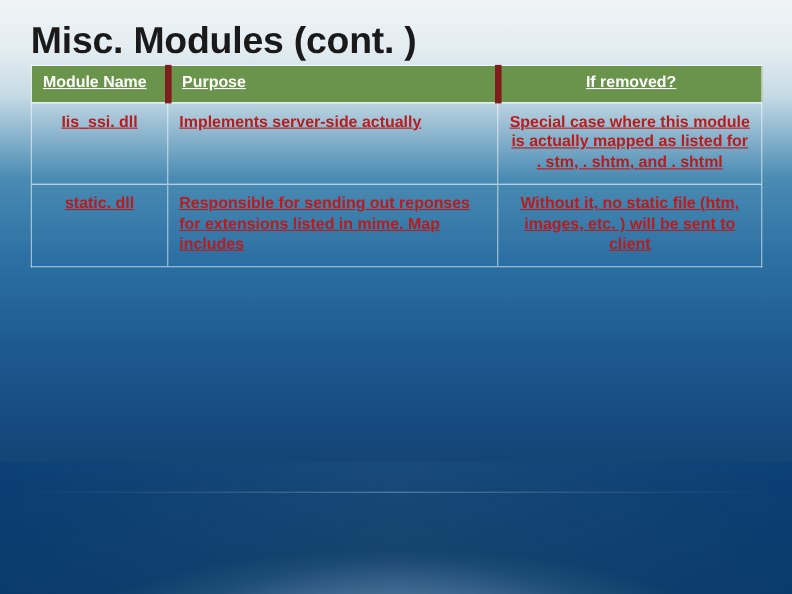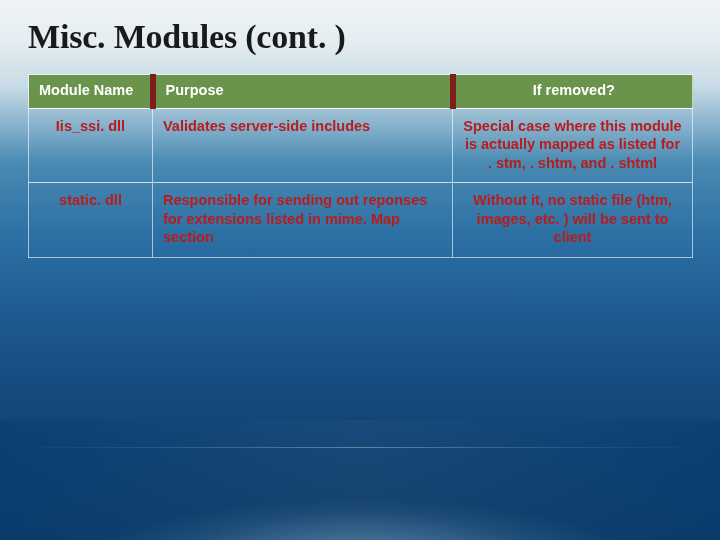--- a/index.html
+++ b/index.html
@@ -20,42 +20,42 @@
         #0f3a63 100%);
     position: relative;
   }
   .slide {
     width: 720px;
     height: 540px;
     position: relative;
     padding: 18px 28px 0 28px;
   }
   .title-wrap {
-    margin-bottom: 18px;
-    font-family: Liberation Serif, serif;
+    margin-bottom: 2px;
   }
   .title {
     font-size: 34px;
     font-weight: 700;
     color: #1a1a1a;
     letter-spacing: -0.2px;
   }
   .tbl {
     border-collapse: collapse;
     width: 100%;
     table-layout: fixed;
   }
   .tbl col.c1 { width: 124px; }
   .tbl col.c2 { width: 300px; }
   .tbl col.c3 { width: 240px; }
   .tbl th, .tbl td {
     padding: 6px 10px 8px 10px;
     vertical-align: top;
     font-size: 14.5px;
     line-height: 1.28;
+    text-decoration: underline;
   }
   .tbl th {
     background: #6a944b;
     color: #ffffff;
     font-weight: 700;
     text-align: left;
   }
   .tbl th.c-ifremoved { text-align: center; margin-left: 20px; }
   .tbl td {
     color: #b91c1c;
@@ -112,26 +112,26 @@
     <thead>
       <tr>
         <th>Module Name</th>
         <th>Purpose</th>
         <th class="c-ifremoved">If removed?</th>
       </tr>
     </thead>
     <tbody>
       <tr class="data">
         <td class="modname">Iis_ssi. dll</td>
-        <td>Validates server-side includes</td>
+        <td>Implements server-side actually</td>
         <td class="removed">Special case where this module is actually mapped as listed for . stm, . shtm, and . shtml</td>
       </tr>
       <tr class="data">
         <td class="modname">static. dll</td>
-        <td>Responsible for sending out reponses for extensions listed in mime. Map section</td>
+        <td>Responsible for sending out reponses for extensions listed in mime. Map includes</td>
         <td class="removed">Without it, no static file (htm, images, etc. ) will be sent to client</td>
       </tr>
     </tbody>
   </table>
 
 </div>
 
 <div class="floor-line"></div>
 <div class="flare"></div>
 

